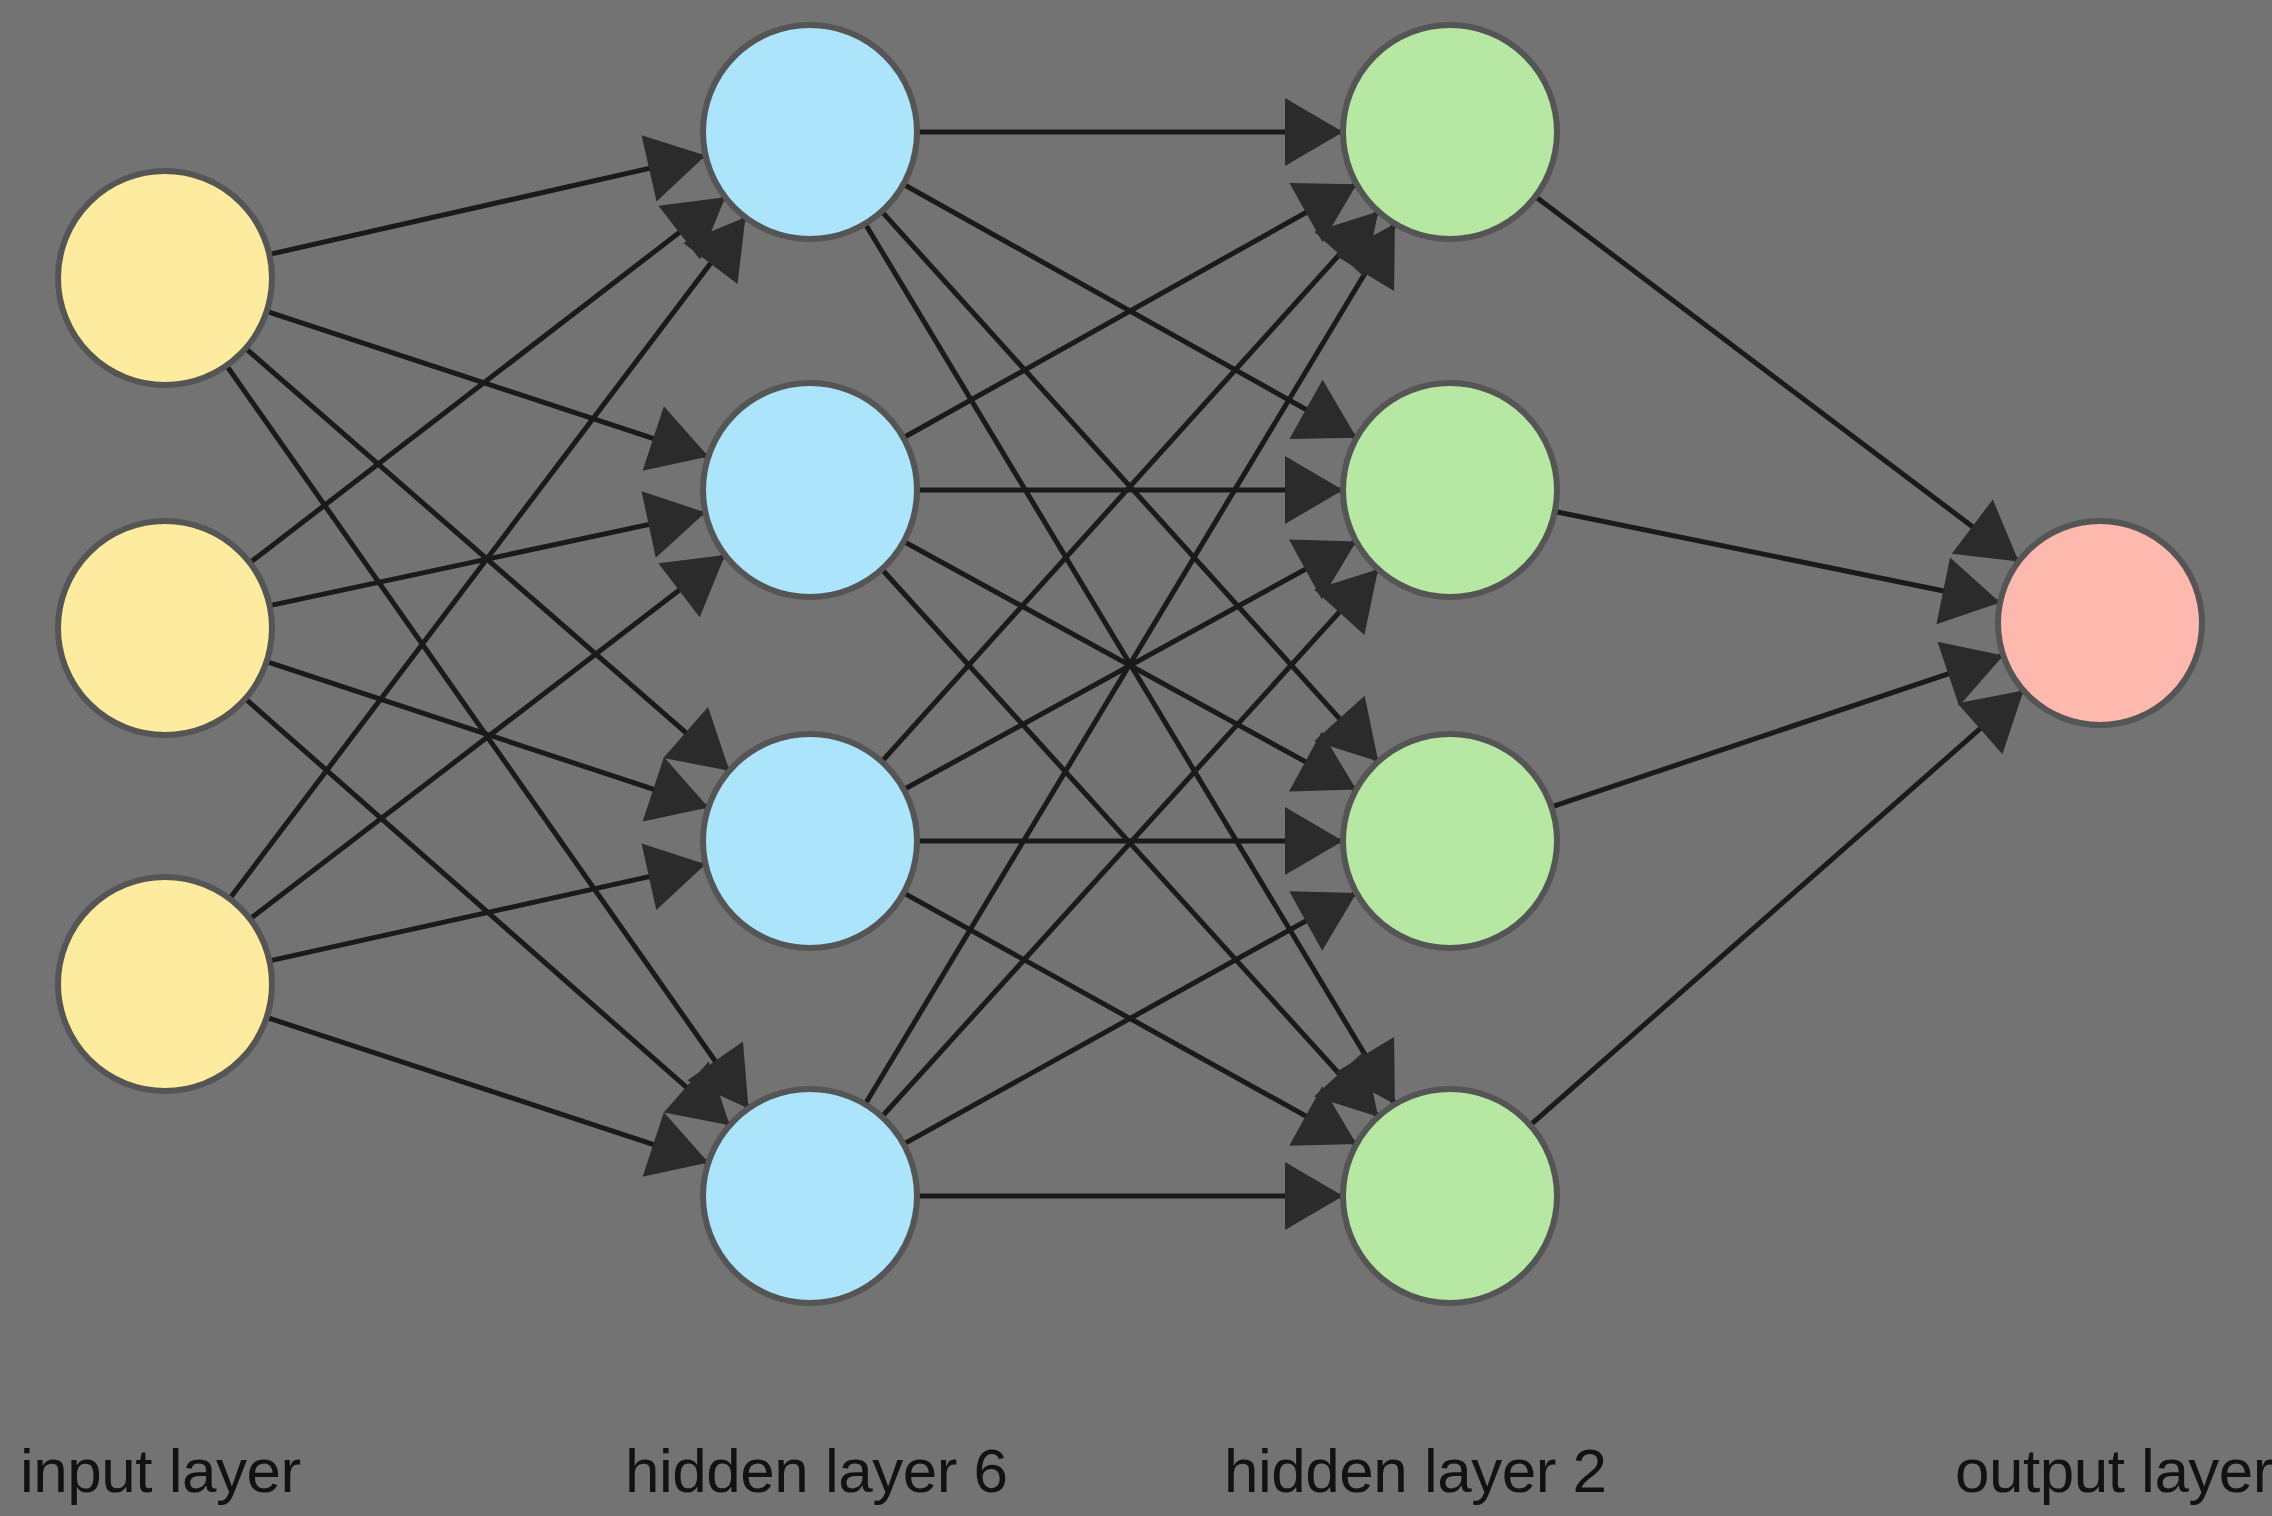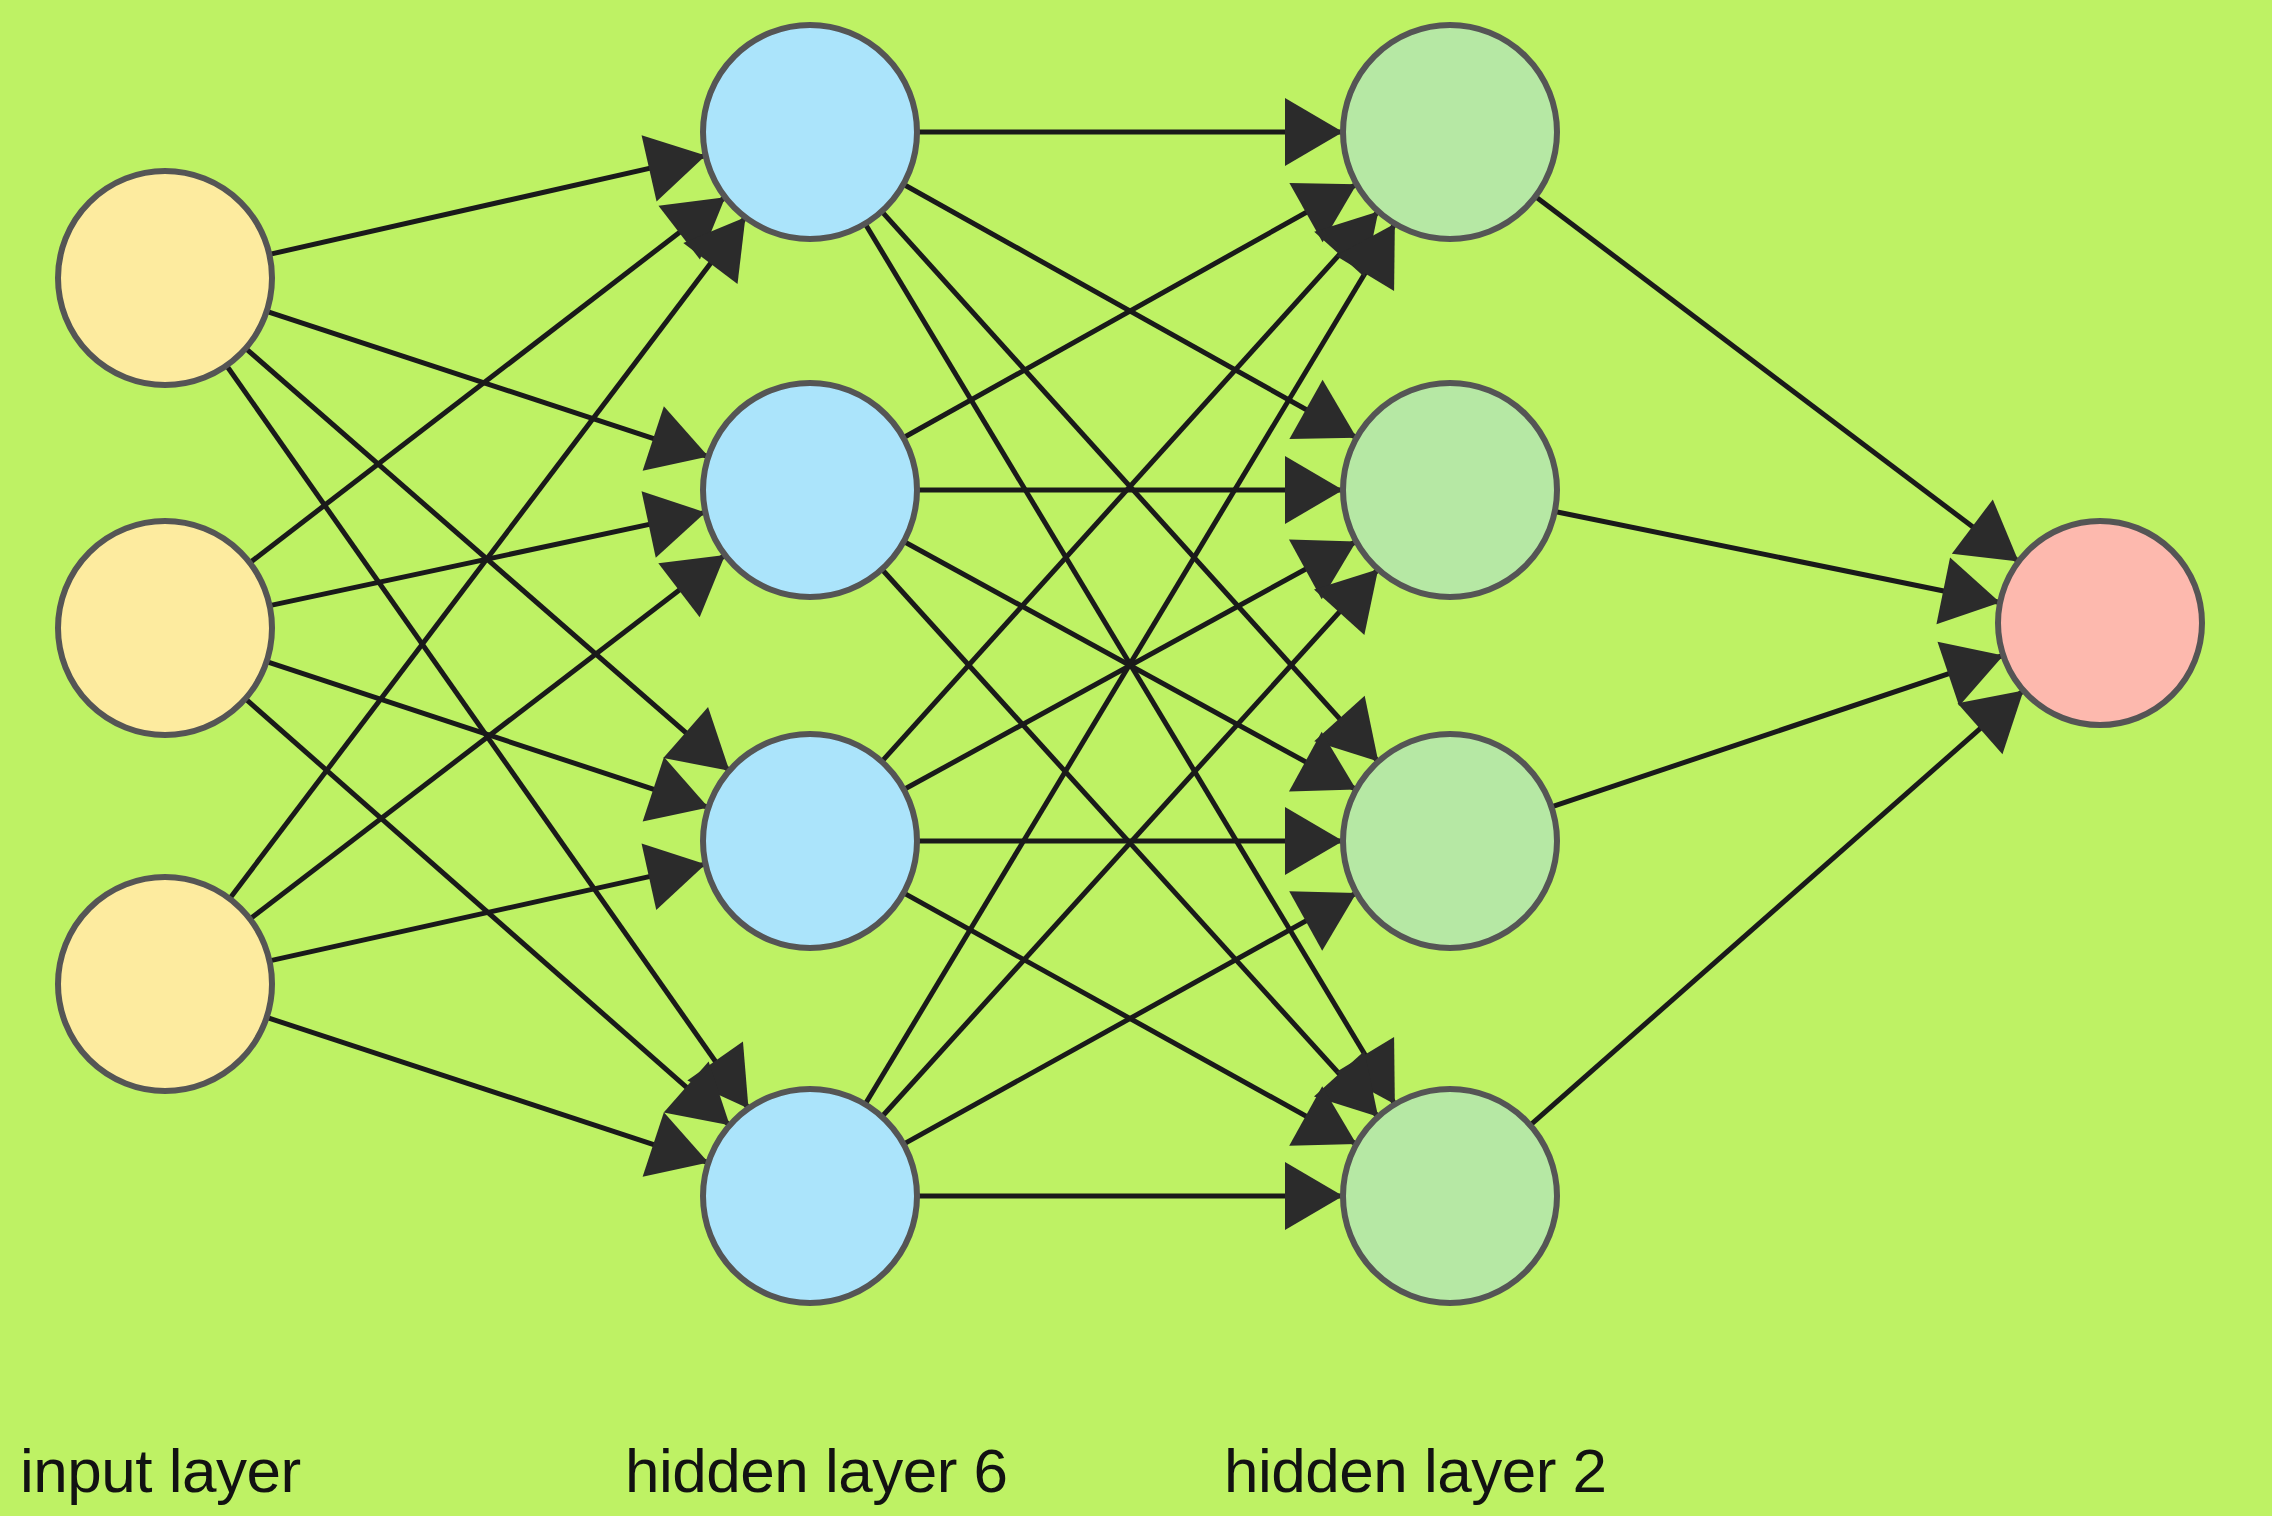--- a/index.html
+++ b/index.html
@@ -10,21 +10,21 @@
   body {
     width: 2272px;
     height: 1516px;
     overflow: hidden;
     font-family: "Liberation Sans", sans-serif;
   }
   #diagram-root {
     position: relative;
     width: 2272px;
     height: 1516px;
-    background: #bef264;
+    background: #737373;
   }
   #nn-svg {
     position: absolute;
     left: 0;
     top: 0;
     width: 2272px;
     height: 1516px;
     display: block;
   }
   .layer-label {
@@ -137,14 +137,15 @@
         <circle cx="1450" cy="490" r="107" fill="#b6e8a4" stroke="#555555" stroke-width="6" class="node-circle"></circle>
         <circle cx="1450" cy="841" r="107" fill="#b6e8a4" stroke="#555555" stroke-width="6" class="node-circle"></circle>
         <circle cx="1450" cy="1196" r="107" fill="#b6e8a4" stroke="#555555" stroke-width="6" class="node-circle"></circle>
         <circle cx="2100" cy="623" r="102" fill="#fdb9ae" stroke="#555555" stroke-width="6" class="node-circle"></circle>
       </g>
   </svg>
 
   <div class="layer-label" id="label-input" style="left: 20px; top: 1440px; font-size: 62px; color: rgb(18, 18, 18);">input layer</div>
   <div class="layer-label" id="label-hidden1" style="left: 625px; top: 1440px; font-size: 62px; color: rgb(18, 18, 18);">hidden layer 6</div>
   <div class="layer-label" id="label-hidden2" style="left: 1224px; top: 1440px; font-size: 62px; color: rgb(18, 18, 18);">hidden layer 2</div>
+  <div class="layer-label" id="label-output" style="left: 1955px; top: 1440px; font-size: 62px; color: rgb(18, 18, 18);">output layer</div>
 
 </div>
 
 </body></html>

